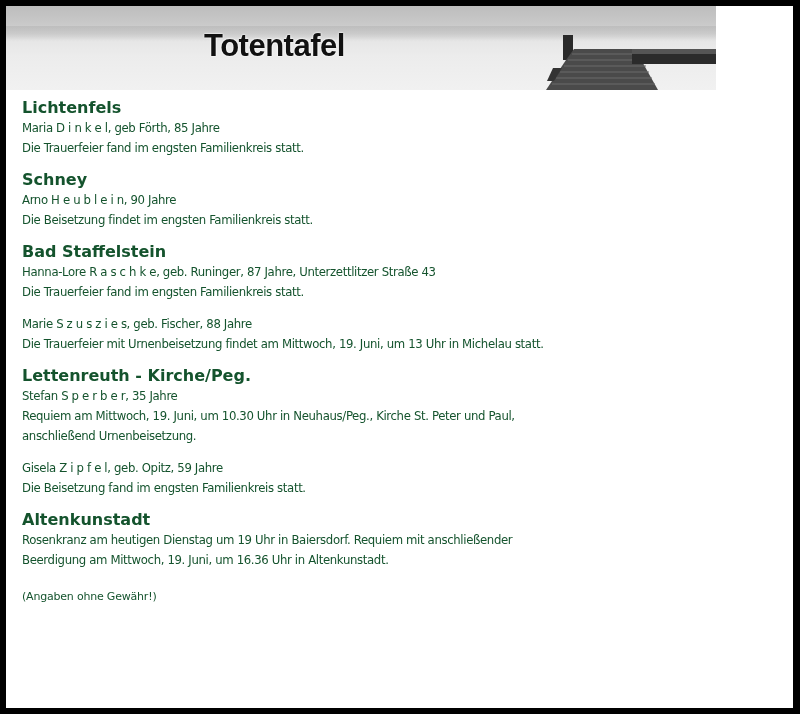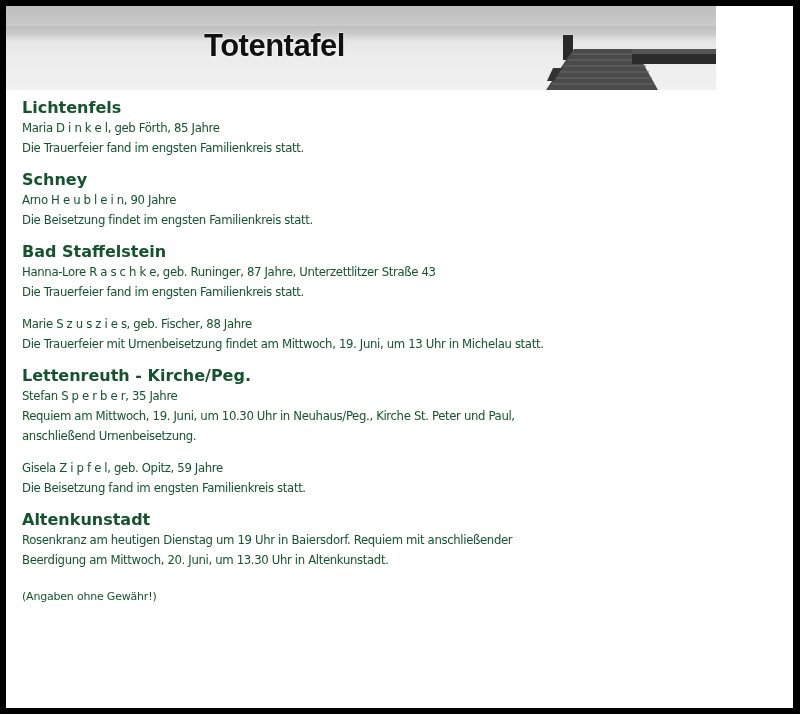--- a/index.html
+++ b/index.html
@@ -91,17 +91,17 @@
       <div class="line">Requiem am Mittwoch, 19. Juni, um 10.30 Uhr in Neuhaus/Peg., Kirche St. Peter und Paul,</div>
       <div class="line">anschließend Urnenbeisetzung.</div>
     </div>
     <div class="entry">
       <div class="line">Gisela Z i p f e l, geb. Opitz, 59 Jahre</div>
       <div class="line">Die Beisetzung fand im engsten Familienkreis statt.</div>
     </div>
     <div class="entry">
       <div class="place">Altenkunstadt</div>
       <div class="line">Rosenkranz am heutigen Dienstag um 19 Uhr in Baiersdorf. Requiem mit anschließender</div>
-      <div class="line">Beerdigung am Mittwoch, 20. Juni, um 13.30 Uhr in Altenkunstadt.</div>
+      <div class="line">Beerdigung am Mittwoch, 19. Juni, um 16.36 Uhr in Altenkunstadt.</div>
     </div>
     <div class="disclaimer">(Angaben ohne Gewähr!)</div>
   </div>
 </div>
 
 </body></html>

